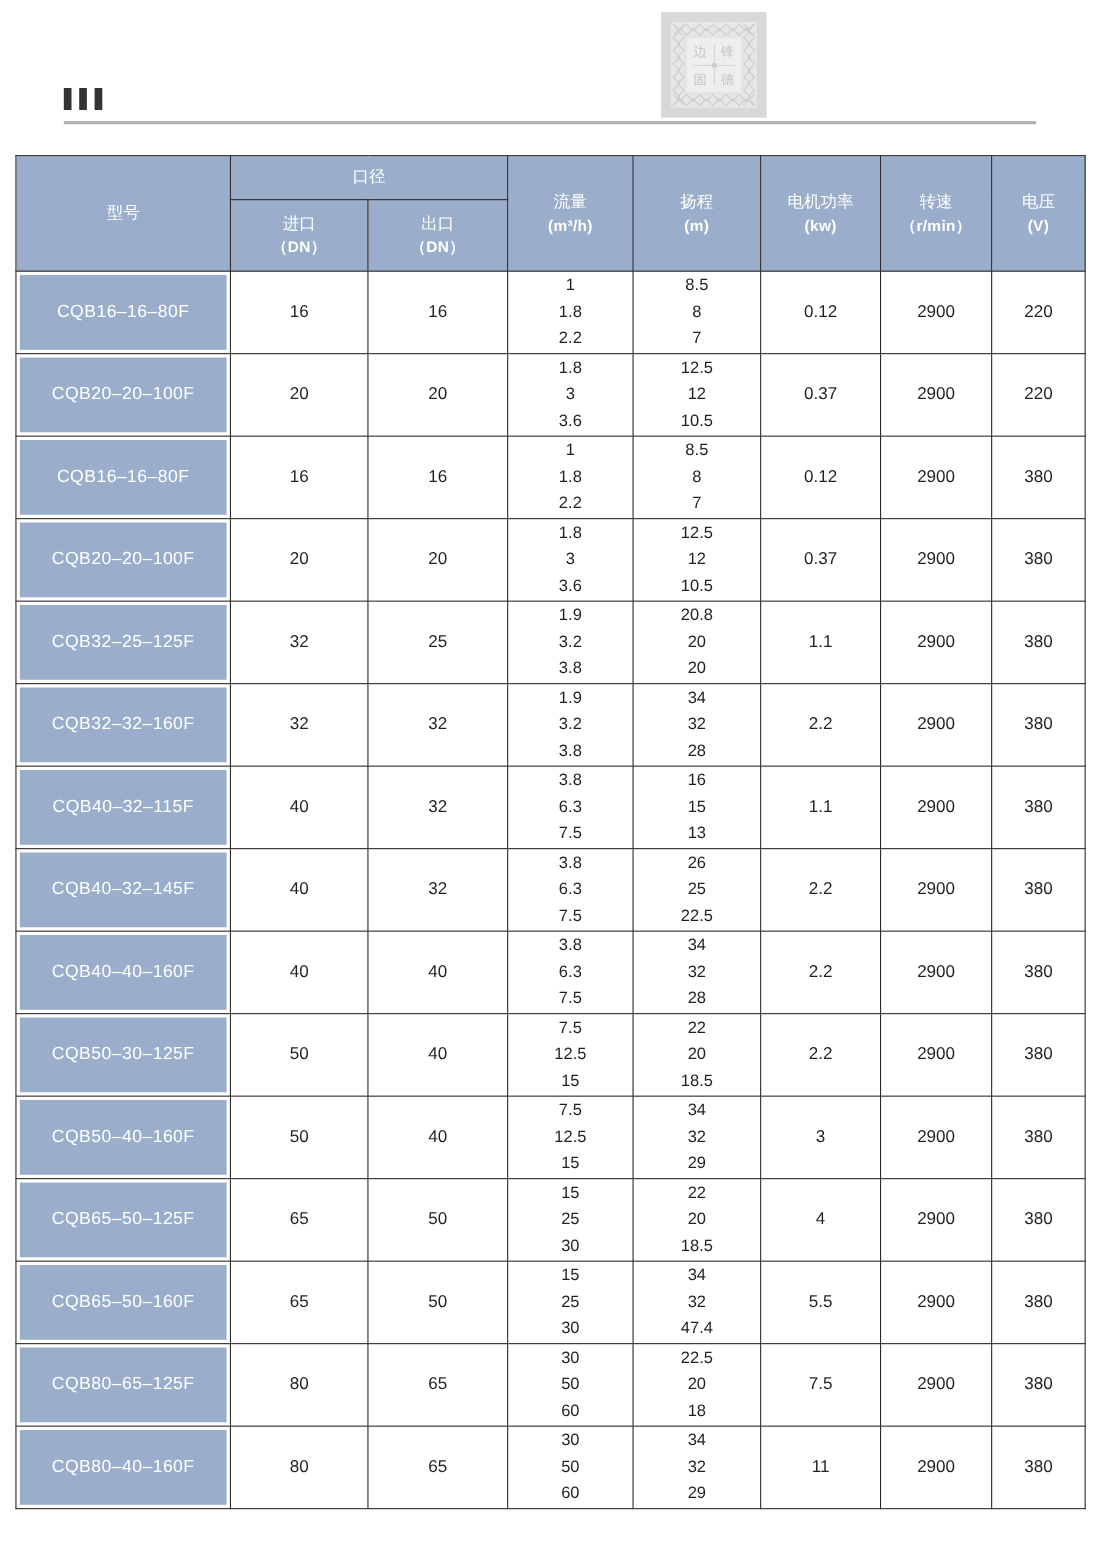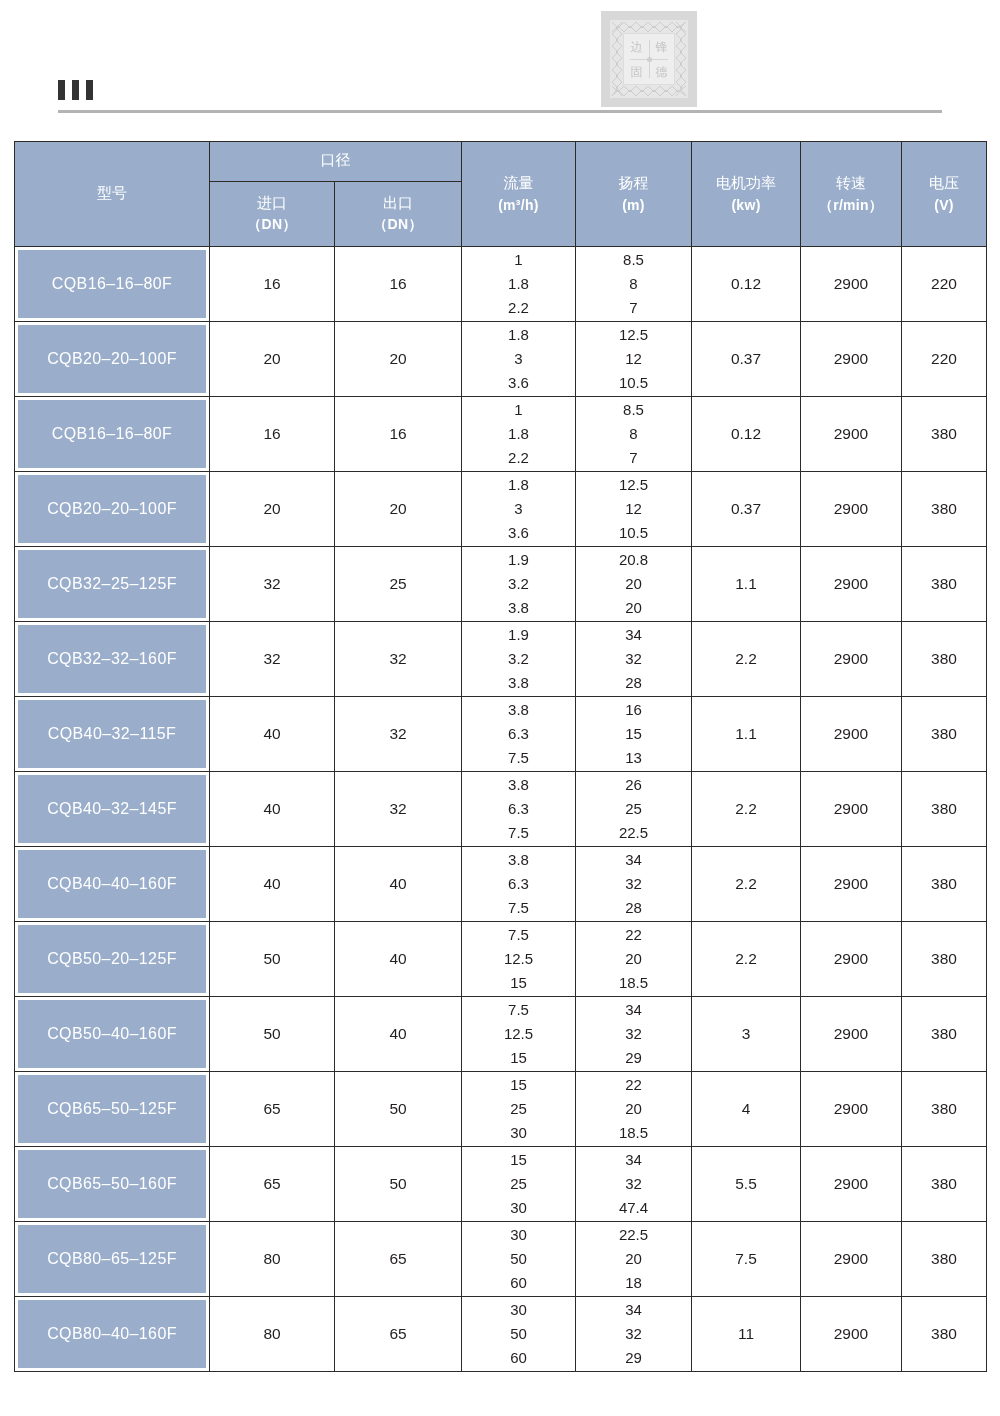--- a/index.html
+++ b/index.html
@@ -526,21 +526,21 @@
               <span>32</span>
               <span>28</span>
             </div>
           </td>
           <td>2.2</td>
           <td>2900</td>
           <td>380</td>
         </tr>
         <tr>
           <td class="model-cell">
-            <div class="model-pill">CQB50–20–125F</div>
+            <div class="model-pill">CQB50–30–125F</div>
           </td>
           <td>50</td>
           <td>40</td>
           <td>
             <div class="triple">
               <span>7.5</span>
               <span>12.5</span>
               <span>15</span>
             </div>
           </td>

